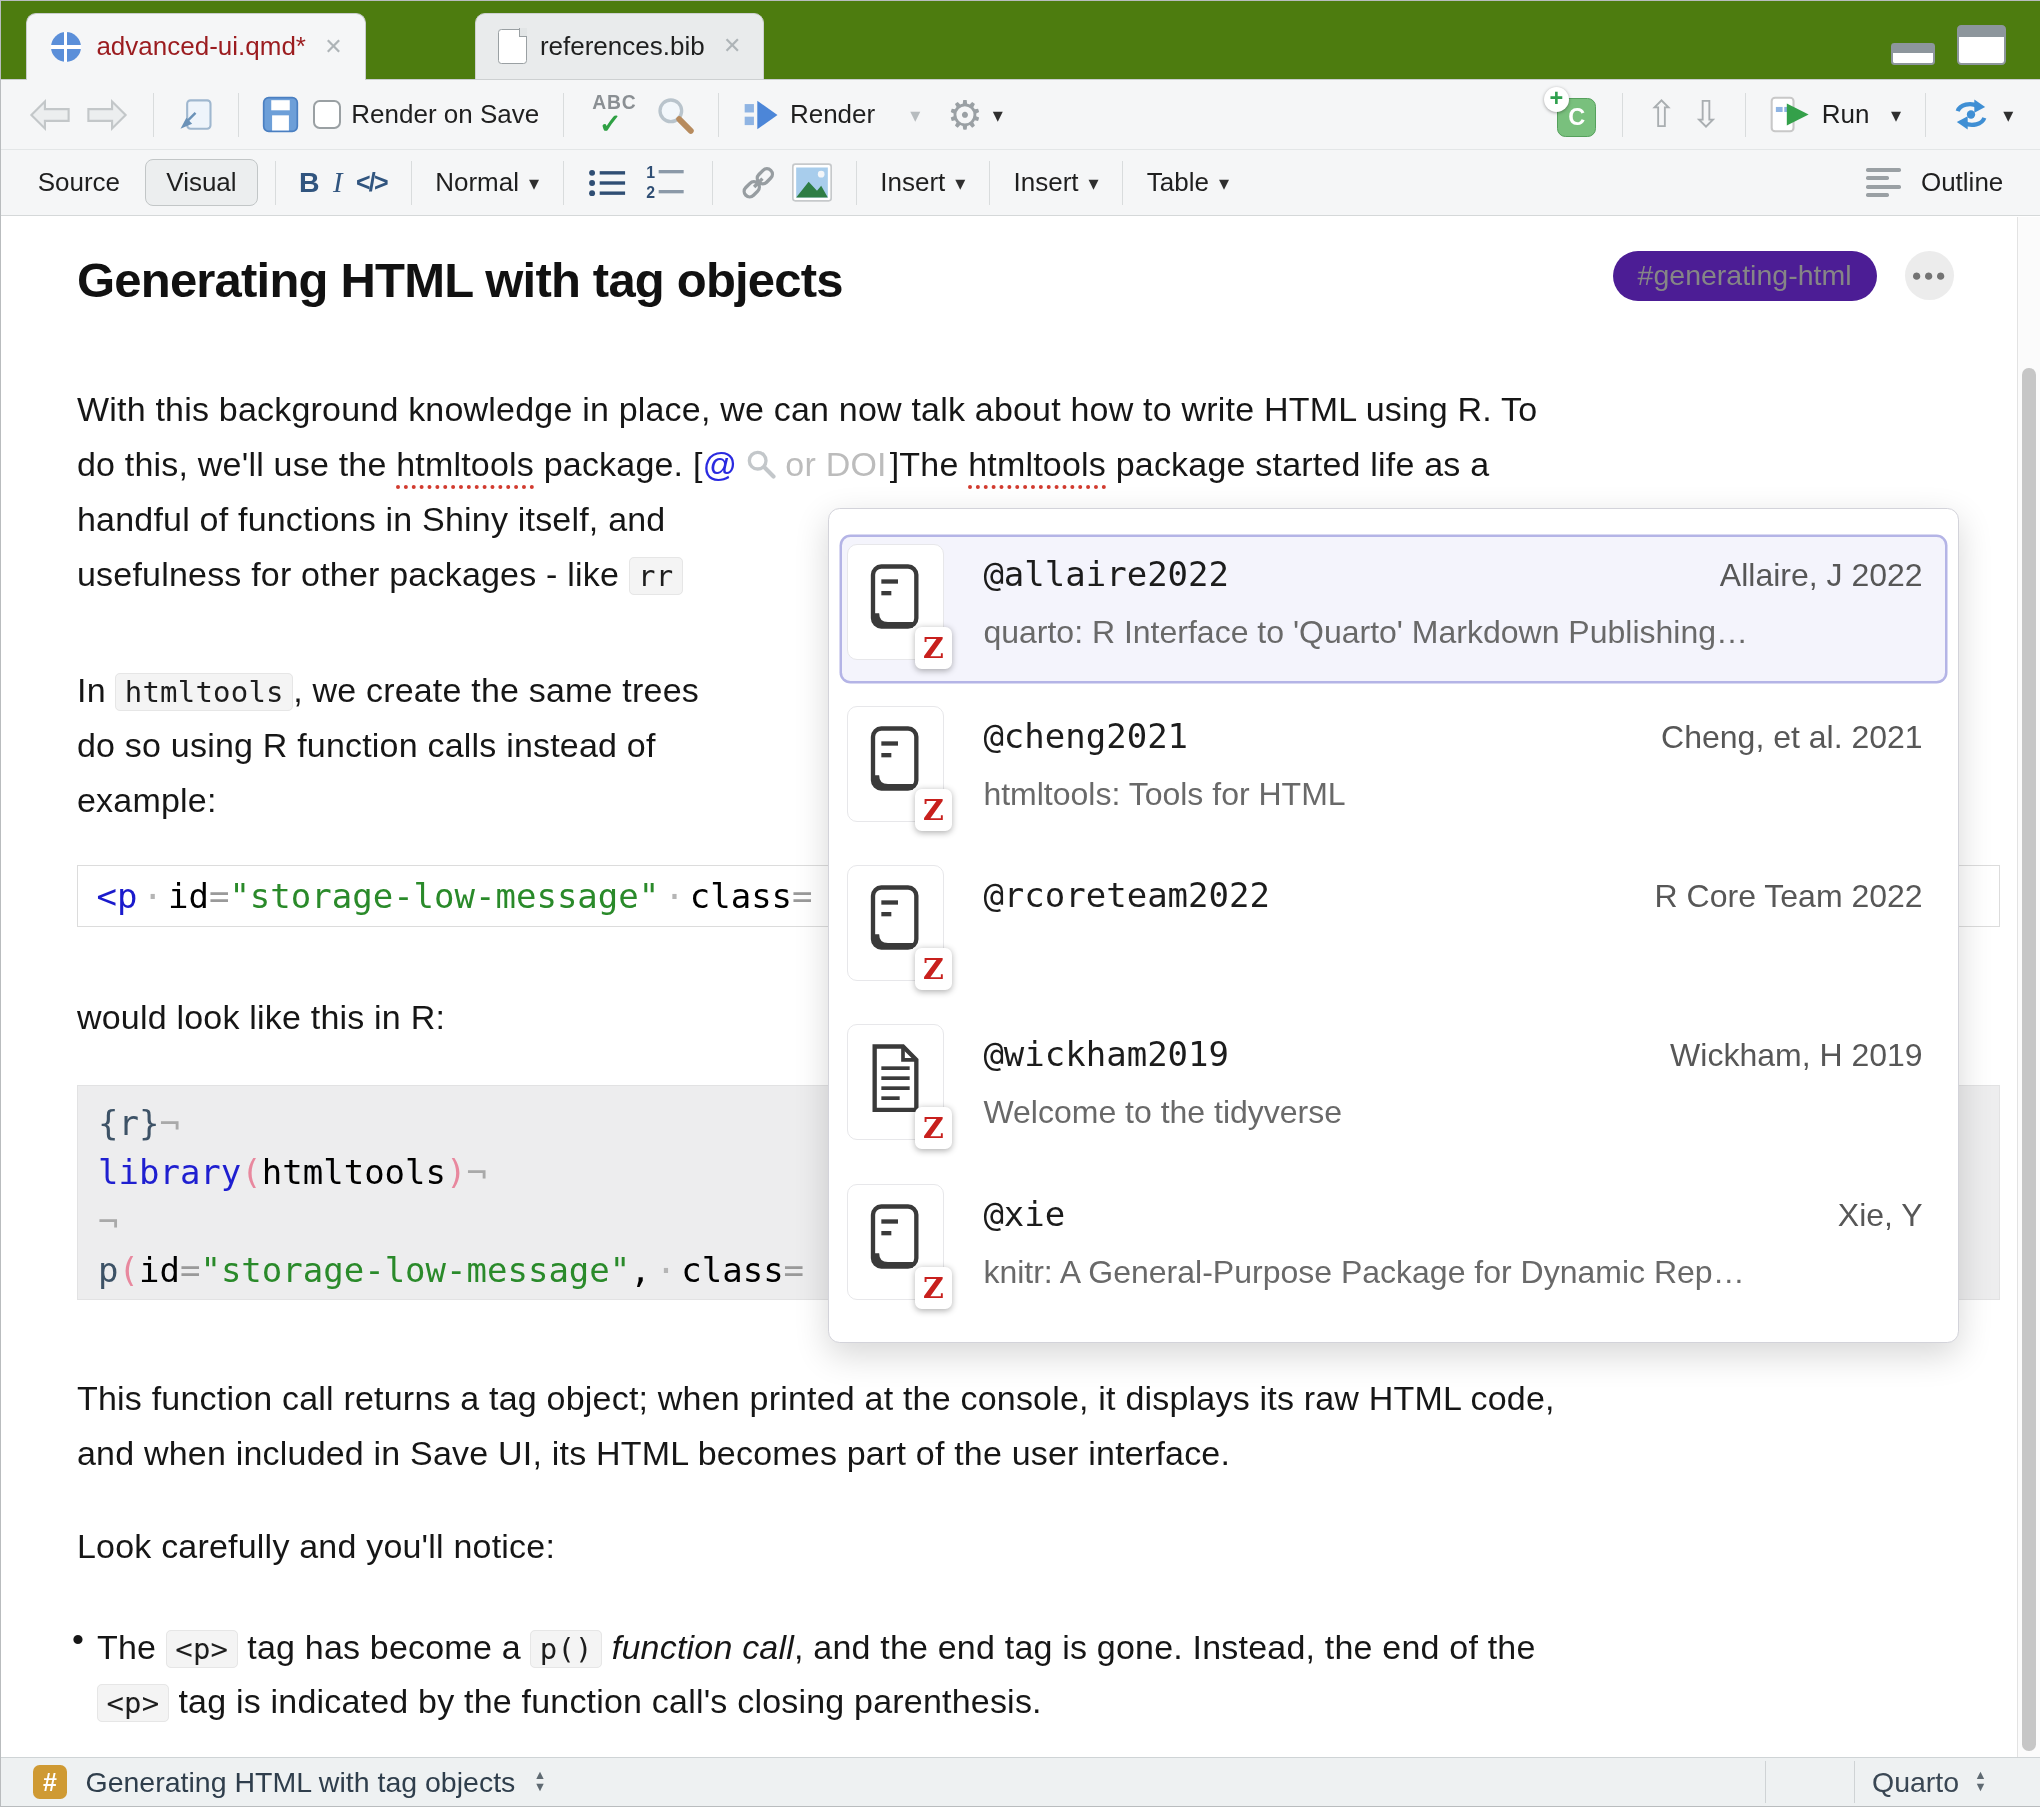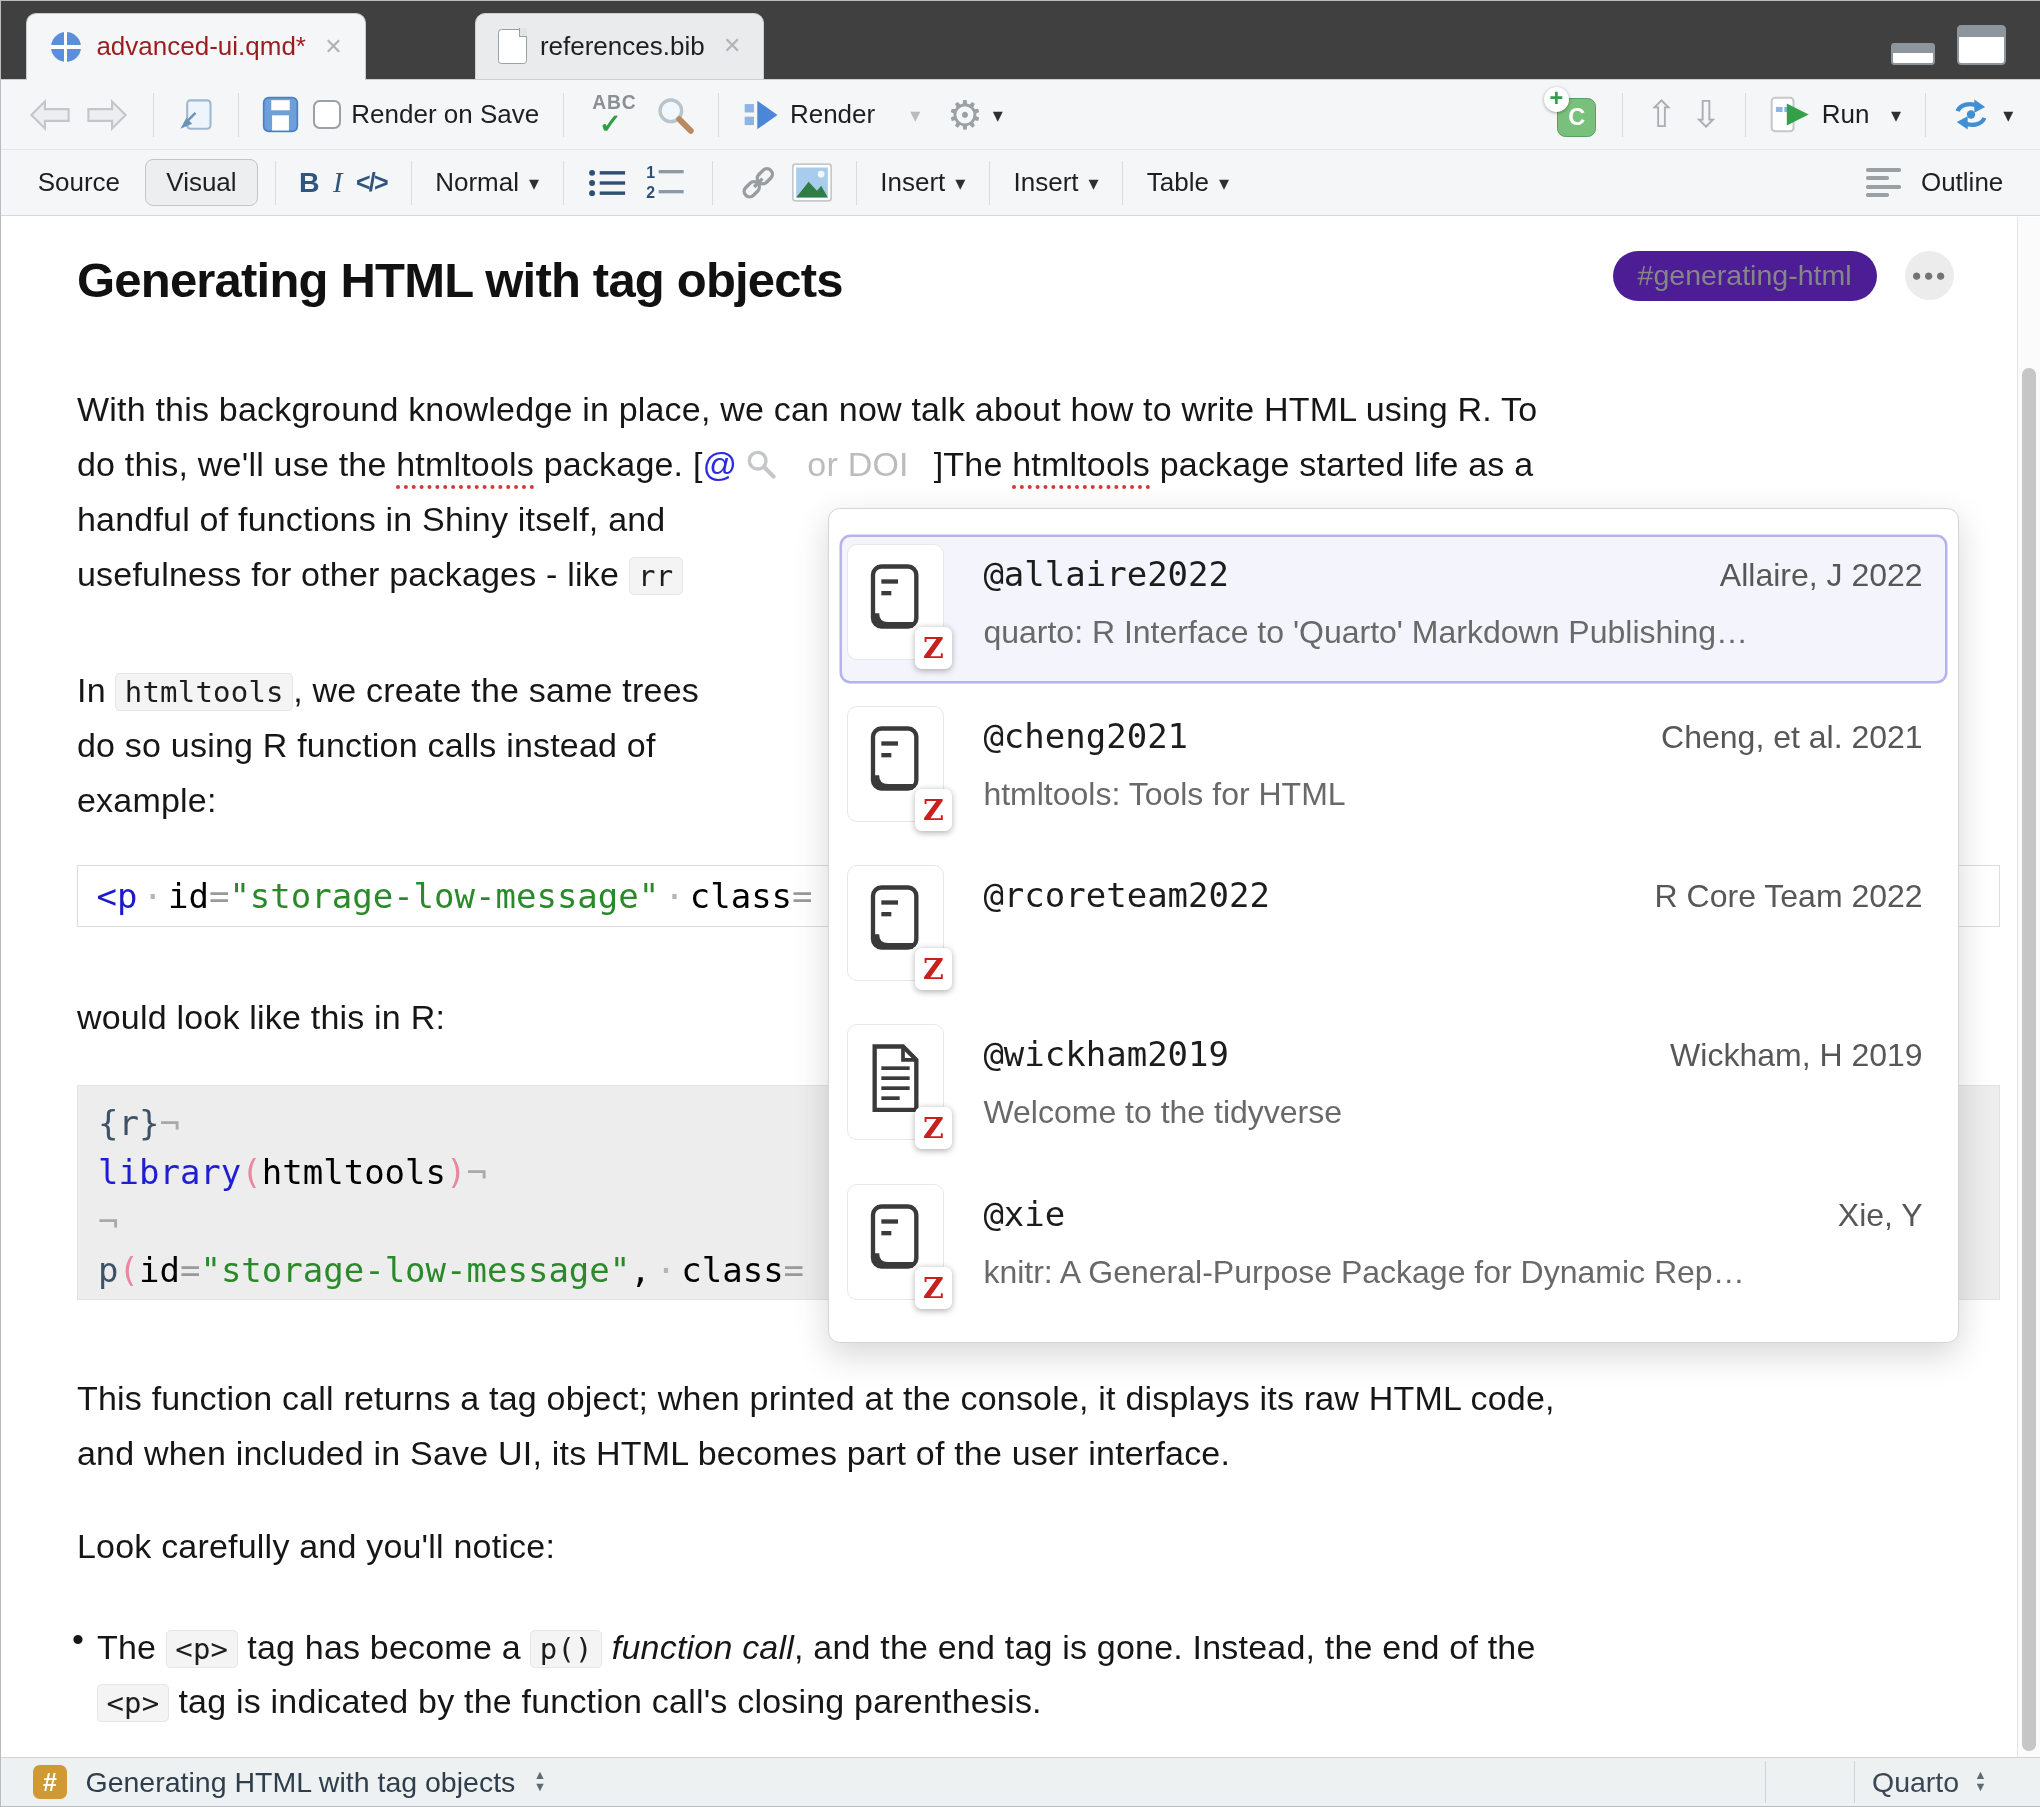--- a/index.html
+++ b/index.html
@@ -2,21 +2,21 @@
 <html style="font-size:13.4px"><head>
 <meta charset="utf-8">
 <style>
   * { box-sizing: border-box; margin: 0; padding: 0; }
   html,body { background:#ddd; }
   body { font-family:"Liberation Sans", sans-serif; }
   #app { position:relative; width:2041px; height:1807px; background:#fff;
          border:1.7px solid #b9bcbe; overflow:hidden; }
 
   
-  .tabbar { position:relative; height:79px; background:#404040; border-bottom:0.8px solid #c9cdce;text-decoration:underline; }
+  .tabbar { position:relative; height:79px; background:#4d7c0f; border-bottom:0.8px solid #c9cdce;text-decoration:underline; }
   .tab { position:absolute; bottom:-0.8px; height:67px; display:flex; align-items:center;
          gap:13.4px; padding:0 22px; border-radius:10px 10px 0 0; font-size:26px; cursor:default; }
   .tab.active { left:25px; background:#f5f6f7; border:0.8px solid #c9cdce; border-bottom:none; z-index:2; color:#9b1c1f; }
   .tab.inactive { left:474px; background:#e9ebec; border:0.8px solid #cdd0d1; color:#1f1f1f; }
   .fileicon { position:relative; width:28.5px; height:35px; background:#fff; border:1.7px solid #9aa0a3; border-radius:3.4px; }
   .fileicon .fold { position:absolute; right:-1.7px; top:-1.7px; width:8.4px; height:8.4px; background:#e2e5e6;
                     border-left:1.7px solid #9aa0a3; border-bottom:1.7px solid #9aa0a3; }
   .quartoicon { position:relative; width:34px; height:35px; }
   .quartoicon .circ { position:absolute; left:1.7px; top:2.5px; width:30px; height:30px; border-radius:50%; background:#5b8fd9; }
   .quartoicon .h, .quartoicon .v { position:absolute; background:#fff; }
@@ -65,21 +65,21 @@
   .hdr-right { position:absolute; right:86px; top:34px; display:flex; align-items:center; gap:28.5px; }
   .anchor-pill { background:#4c1d95; color:#868686; border-radius:838px; padding:8.4px 25px; font-size:28.5px; }
   .dots-btn { width:49px; height:49px; background:#ececec; border-radius:50%; color:#737373; font-size:17px;
               display:flex; align-items:center; justify-content:center; letter-spacing:1.7px; }
   .para { position:absolute; left:76px; font-size:34px; color:#161616; letter-spacing:0.2px; }
   .para .ln { height:55px; line-height:55px; white-space:nowrap; }
   .spell { text-decoration:underline dotted #d23b2f; text-decoration-thickness:4.2px; text-underline-offset:9.2px; }
   .codespan { font-family:"DejaVu Sans Mono",monospace; font-size:29px; background:#f4f4f4;
               border:1.7px solid #e6e6e6; border-radius:5px; padding:0.8px 8.4px; color:#1d1d1d; }
   .cite-at { color:#2a2ae0; }
-  .cite-ph { color:#bcbcbc; margin:0 25px; }
+  .cite-ph { color:#bcbcbc; margin:0 3px; }
   .mag-inline { display:inline-block; vertical-align:-3.4px; margin:0 6.7px 0 8.4px; }
   .codeblock { position:absolute; left:76px; width:1923px; font-family:"DejaVu Sans Mono",monospace; font-size:34px; }
   .cb-html { top:648px; height:62px; background:#fff; border:1.7px solid #dcdcdc; display:flex; align-items:center;
              padding-left:18.5px; white-space:nowrap; overflow:hidden; }
   .cb-r { top:868px; height:215px; background:#ededee; border:0.8px solid #e2e2e3; padding:13.4px 0 0 20px; }
   .cb-r .ln { height:49px; line-height:49px; white-space:nowrap; }
   .tk-tag { color:#1a1acc; } .tk-kw { color:#1f1fd0; } .tk-fn { color:#3d5266; }
   .tk-str { color:#2a8a2a; } .tk-eq { color:#9a9a9a; } .tk-dot { color:#b5b5b5; padding:0 5px;}
   .tk-paren { color:#e8889e; } .tk-eol { color:#a9a9a9; }
   .bullet-dot { position:absolute; left:71px; top:0; }

